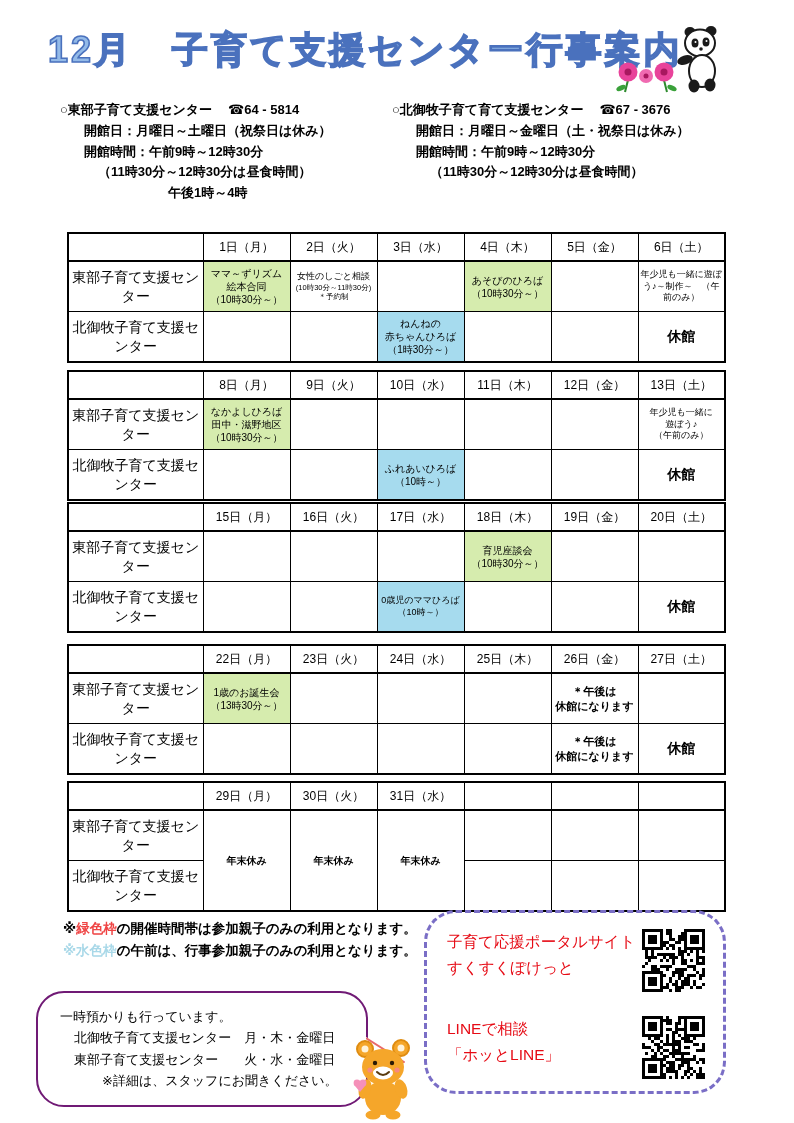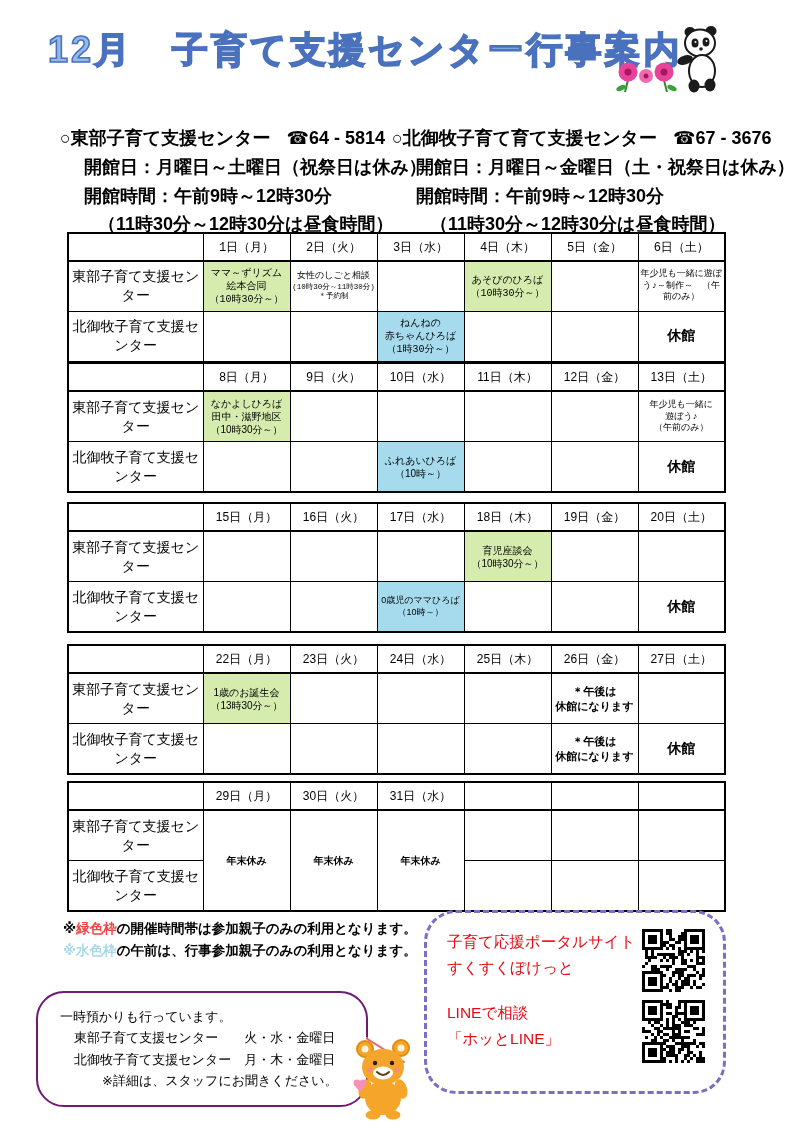--- a/index.html
+++ b/index.html
@@ -7,21 +7,21 @@
         font-family:"Liberation Sans","DejaVu Sans",sans-serif;color:#000;}
 
   
   .title{position:absolute;left:48px;top:26px;font-size:36px;font-weight:bold;
          letter-spacing:3px;color:#93bae8;-webkit-text-stroke:1.6px #4a71bd;}
 
   .panda-wrap{position:absolute;left:612px;top:18px;}
 
   
   .centers{position:absolute;left:60px;top:100px;display:flex;gap:10px;
-           font-weight:bold;font-size:18px;line-height:1.6;white-space:nowrap;margin-top:24px;}
+           font-weight:bold;font-size:13px;line-height:1.6;white-space:nowrap;}
   .center{width:322px;}
   .center .phone{margin-left:16px;}
 
   
   table.cal{position:absolute;left:67px;width:659px;border-collapse:collapse;
             table-layout:fixed;border:2.5px solid #000;background:#fff;}
   .cal th,.cal td{border:1px solid #000;padding:0 1px;overflow:hidden;}
   .cal thead th{height:26px;font-size:12px;font-weight:normal;border-bottom:2.5px solid #000;text-align:center;}
   .cal td{height:49px;text-align:center;vertical-align:middle;font-size:10px;line-height:1.3;}
   .cal td .main{display:block;white-space:pre-line;}
@@ -37,21 +37,21 @@
   
   .notes{position:absolute;left:63px;top:918px;font-size:13.5px;font-weight:bold;line-height:1.6;}
   .c-green{color:#ef4444;}
   .c-blue{color:#a8d8e8;}
 
   
   .portal{position:absolute;left:424px;top:910px;width:302px;height:184px;
           border:3px dashed #7a6ec6;border-radius:32px;box-sizing:border-box;
           padding:16px 18px 10px 20px;}
   .portal-row{display:flex;justify-content:space-between;align-items:flex-start;}
-  .portal-row + .portal-row{margin-top:8px;gap:24px;}
+  .portal-row + .portal-row{margin-top:24px;gap:24px;}
   .portal-text{color:#e60b15;font-weight:normal;font-size:15.5px;line-height:1.7;}
 
   .qr{display:grid;grid-template-columns:repeat(21,3px);grid-auto-rows:3px;background:#fff;}
   .qr i{display:block;}
   .qr i.b{background:#000;}
 
   
   .bubble{position:absolute;left:36px;top:991px;width:332px;border:2px solid #701a75;
           border-radius:28px;padding:13px 12px 13px 22px;font-size:13px;line-height:1.65;
           box-sizing:border-box;background:#fff;}
@@ -109,21 +109,21 @@
       </div>
       <div class="center">
         <div><span>○北御牧子育て育て支援センター</span><span class="phone">☎67 - 3676</span></div>
         <div style="padding-left: 24px;">開館日：月曜日～金曜日（土・祝祭日は休み）</div>
         <div style="padding-left: 24px;">開館時間：午前9時～12時30分</div>
         <div style="padding-left: 38px;">（11時30分～12時30分は昼食時間）</div>
       </div>
     </div>
 
   <div id="tables">
-      <table class="cal" style="top: 232px; font-family: Liberation Mono, monospace;">
+      <table class="cal" style="top: 232px;">
         <colgroup>
           <col style="width: 135px;">
           <col>
           <col>
           <col>
           <col>
           <col>
           <col>
         </colgroup>
         <thead>
@@ -170,21 +170,21 @@
 （1時30分～）</span>
             </td>
             <td></td>
             <td></td>
             <td class="bold-cell">
               <span class="main">休館</span>
             </td>
           </tr>
         </tbody>
       </table>
-      <table class="cal" style="top: 362px;">
+      <table class="cal" style="top: 370px;">
         <colgroup>
           <col style="width: 135px;">
           <col>
           <col>
           <col>
           <col>
           <col>
           <col>
         </colgroup>
         <thead>
@@ -1281,22 +1281,22 @@
         </div>
     </div>
   </div>
 
   <div class="bubble" id="bubble">
     <svg class="bubble-tail" width="40" height="34" viewBox="0 0 40 34">
       <path d="M0 1 L38 25 L0 17 Z" fill="#fff" stroke="#fff" stroke-width="2"></path>
       <path d="M0 1 L38 25 L0 17" fill="#fff" stroke="#e86a6a" stroke-width="2" stroke-linejoin="round"></path>
     </svg>
   <div>一時預かりも行っています。</div>
+      <div class="ind1">北御牧子育て支援センター　月・木・金曜日</div>
       <div class="ind1">東部子育て支援センター　　火・水・金曜日</div>
-      <div class="ind1">北御牧子育て支援センター　月・木・金曜日</div>
       <div class="ind2">※詳細は、スタッフにお聞きください。</div>
     </div>
 
   <div class="bear-wrap">
     <svg width="76" height="86" viewBox="0 0 76 86">
       <g>
         <circle cx="19" cy="15" r="8" fill="#f5a62a" stroke="#df8c10" stroke-width="2"></circle>
         <circle cx="55" cy="14" r="8" fill="#f5a62a" stroke="#df8c10" stroke-width="2"></circle>
         <circle cx="19" cy="15" r="3.5" fill="#fff3da"></circle>
         <circle cx="55" cy="14" r="3.5" fill="#fff3da"></circle>

